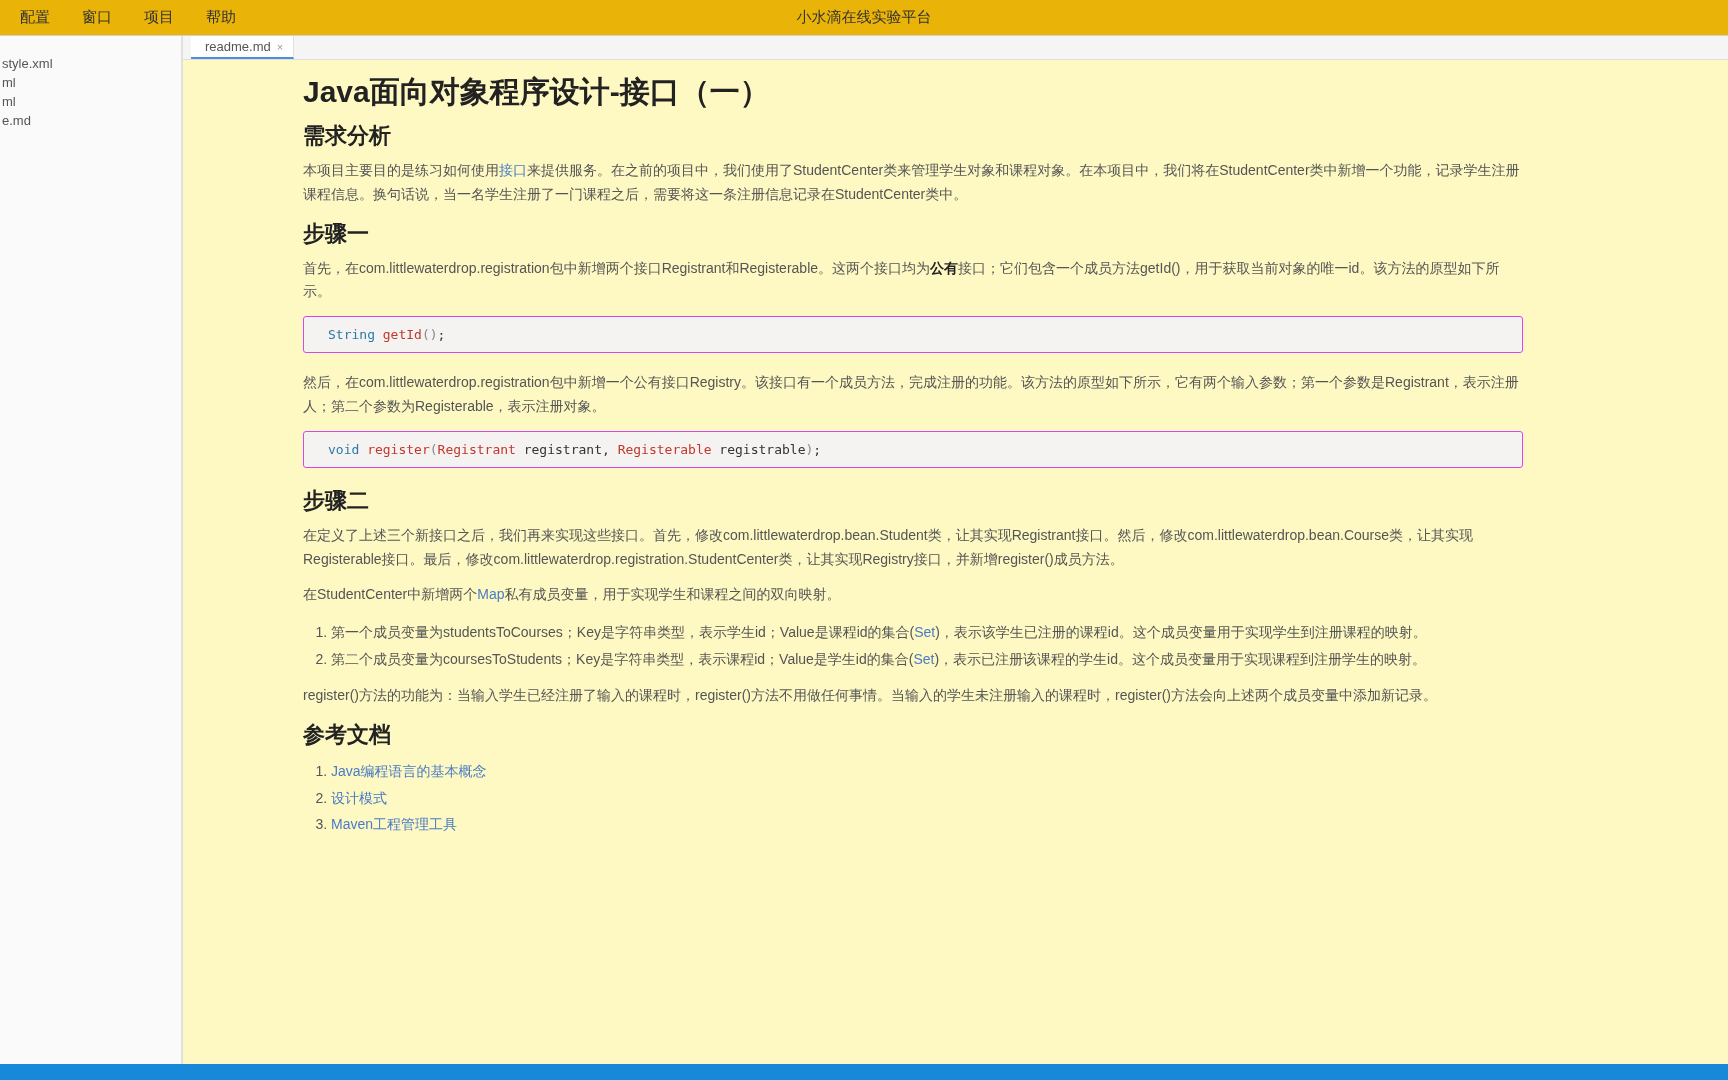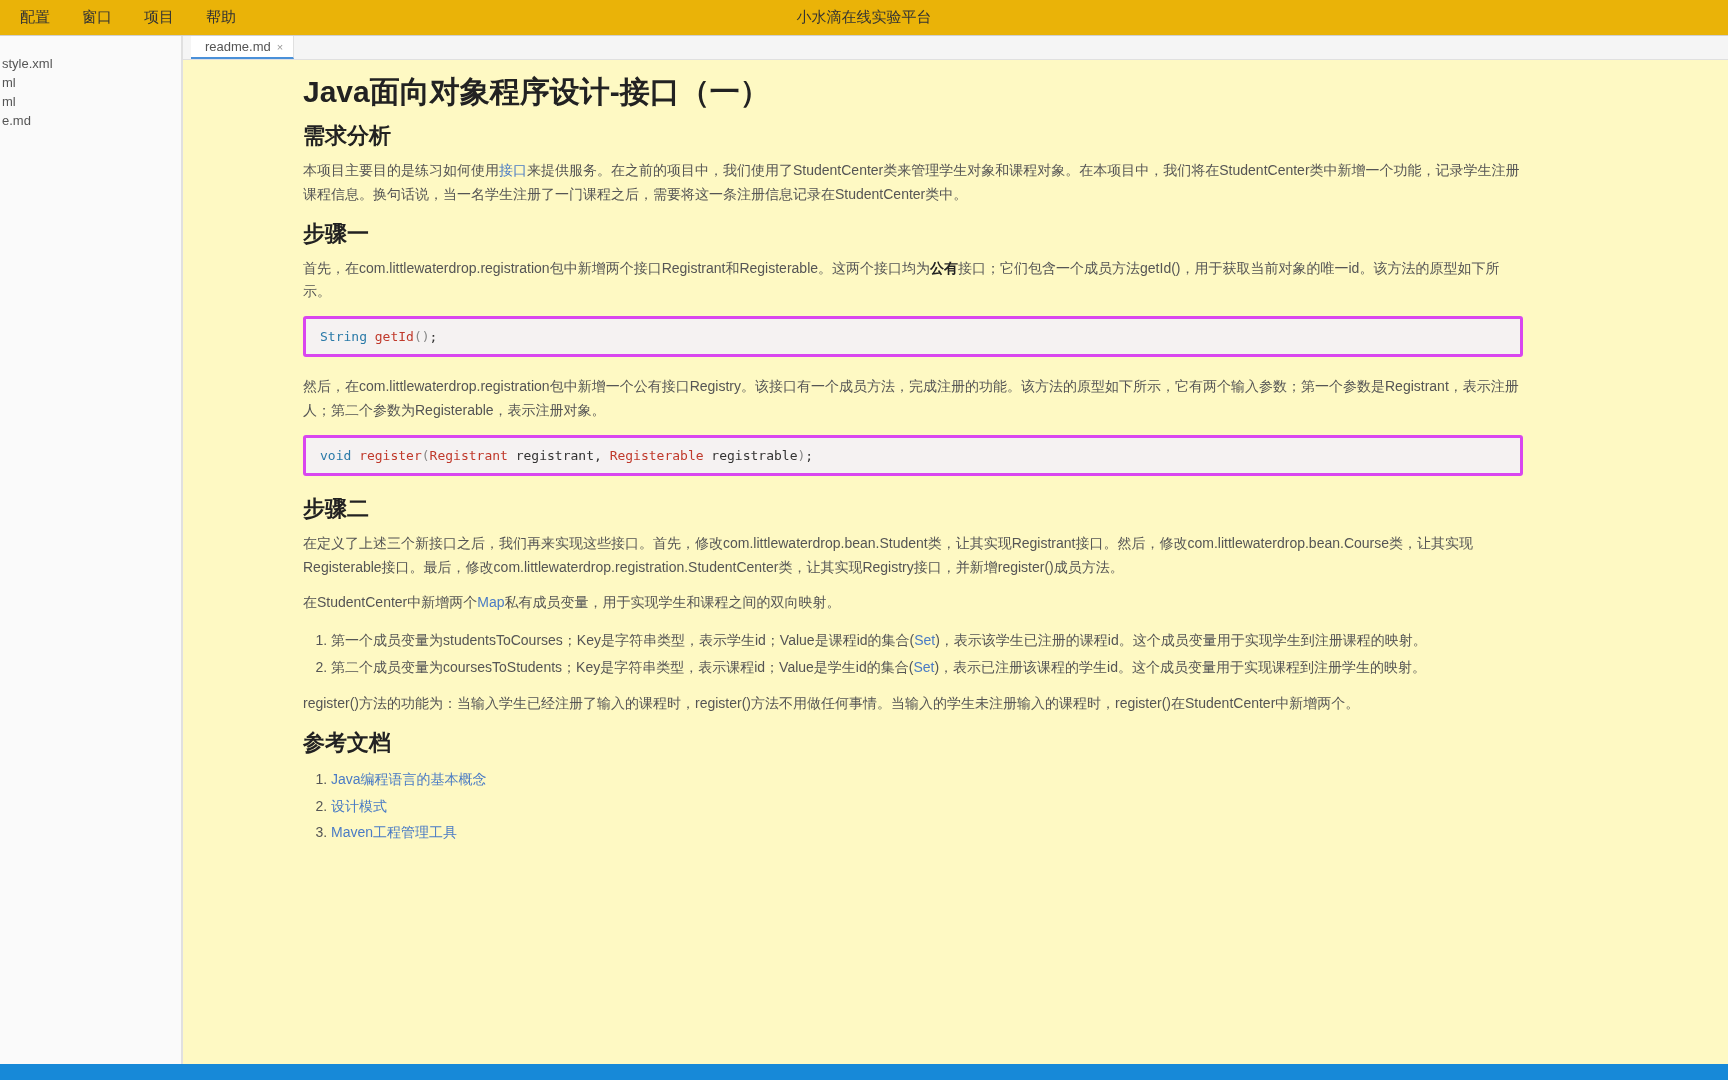--- a/index.html
+++ b/index.html
@@ -81,23 +81,23 @@
       padding: 12px 40px 20px 120px;
       max-width: 1380px;
     }
     h1 { font-size: 30px; font-weight: 600; color: #222; margin-bottom: 8px; }
     h2 { font-size: 22px; font-weight: 700; color: #222; margin: 8px 0 8px; }
     p { font-size: 14px; line-height: 1.7; color: #555; margin-bottom: 12px; }
     .link { color: #4a7bc5; cursor: pointer; }
     .bold { font-weight: 700; color: #222; }
     pre {
       background: #f5f2f2;
-      border: 3px solid #d946ef;
+      border: 1px solid #d946ef;
       border-radius: 3px;
-      padding: 10px 14px;
+      padding: 10px 24px;
       margin: 10px 0 18px;
       font-family: Consolas, Monaco, monospace;
       font-size: 13px;
       overflow-x: auto;
     }
     .tok-type { color: #2a7aa8; }
     .tok-method { color: #c0392b; }
     .tok-class { color: #c0392b; }
     .tok-keyword { color: #2a7aa8; }
     .tok-paren { color: #888; }
@@ -166,21 +166,21 @@
 
       <ol>
         <li>
           <span>第一个成员变量为studentsToCourses；Key是字符串类型，表示学生id；Value是课程id的集合(</span><span class="link">Set</span><span>)，表示该学生已注册的课程id。这个成员变量用于实现学生到注册课程的映射。</span>
         </li>
         <li>
           <span>第二个成员变量为coursesToStudents；Key是字符串类型，表示课程id；Value是学生id的集合(</span><span class="link">Set</span><span>)，表示已注册该课程的学生id。这个成员变量用于实现课程到注册学生的映射。</span>
         </li>
       </ol>
 
-      <p>register()方法的功能为：当输入学生已经注册了输入的课程时，register()方法不用做任何事情。当输入的学生未注册输入的课程时，register()在StudentCenter中新增两个。</p>
+      <p>register()方法的功能为：当输入学生已经注册了输入的课程时，register()方法不用做任何事情。当输入的学生未注册输入的课程时，register()方法会向上述两个成员变量中添加新记录。</p>
 
       <h2>参考文档</h2>
       <ol>
         <li><span class="link">Java编程语言的基本概念</span></li>
         <li><span class="link">设计模式</span></li>
         <li><span class="link">Maven工程管理工具</span></li>
       </ol>
     </div>
   </div>
 </div>

